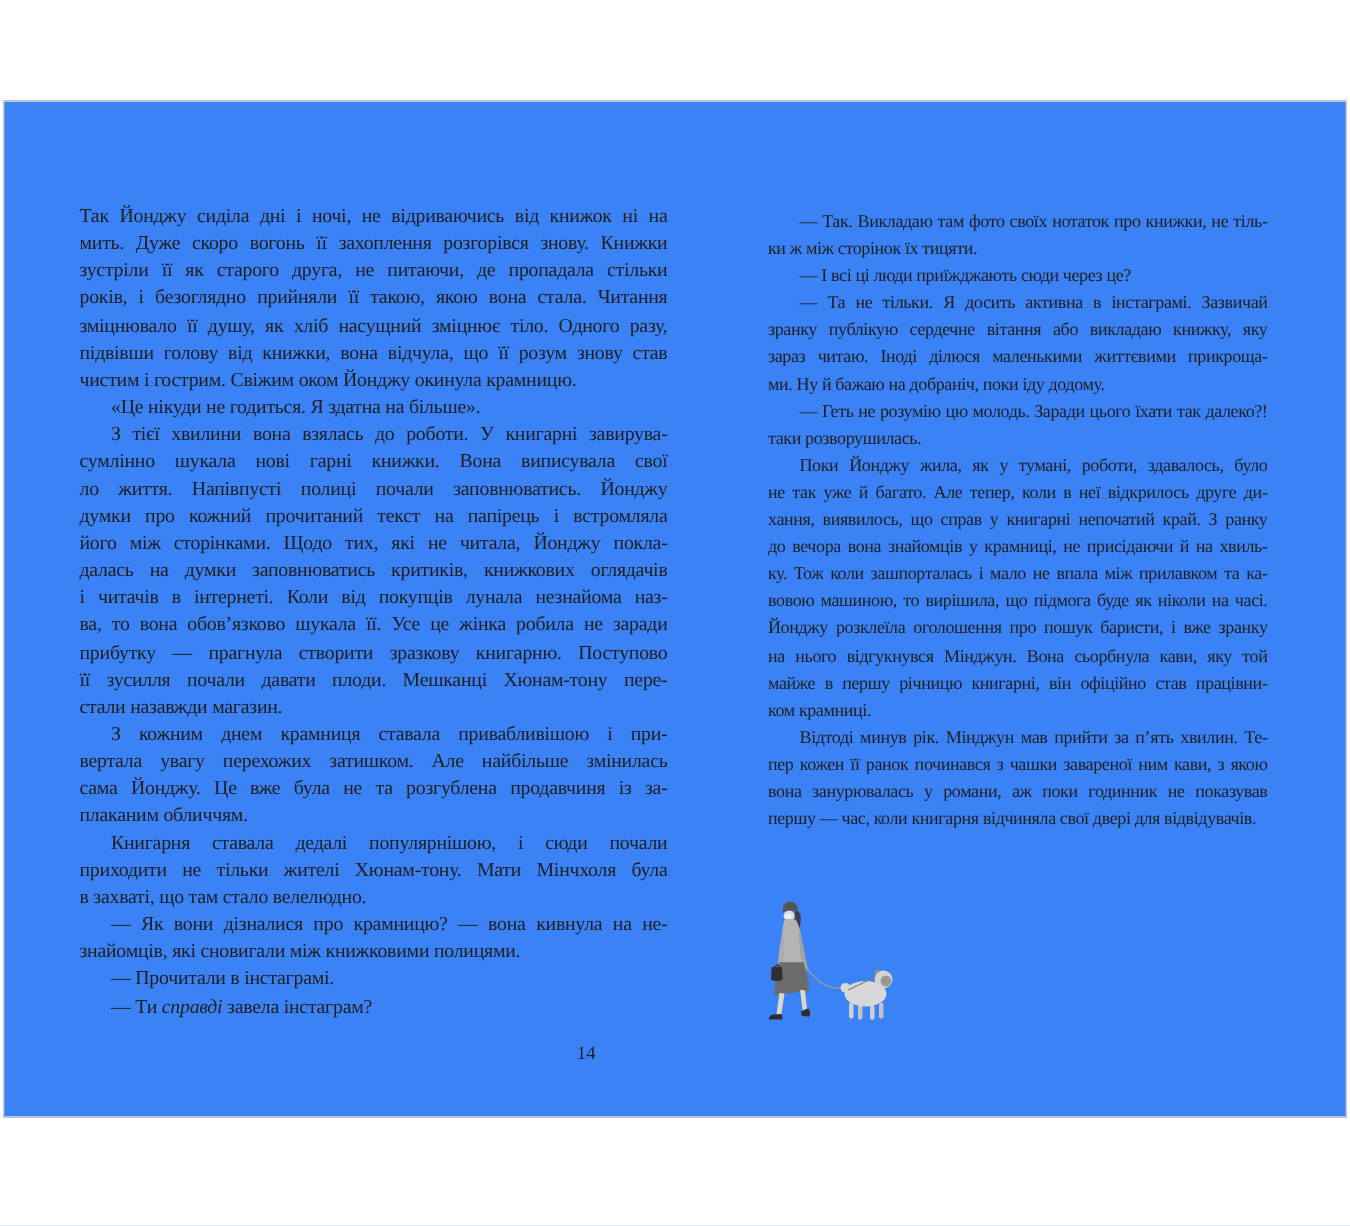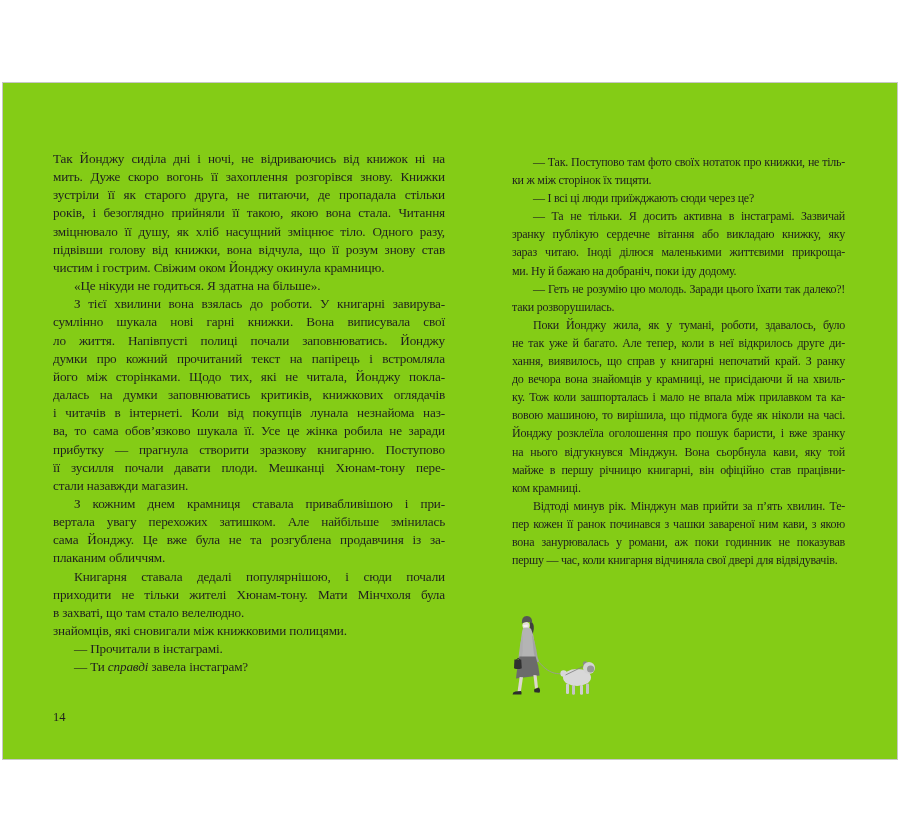--- a/index.html
+++ b/index.html
@@ -11,24 +11,24 @@
   #screen {
     position: relative;
     width: 900px;
     height: 817px;
     background: #ffffff;
     overflow: hidden;
   }
   .book {
     position: absolute;
     left: 2px;
-    top: 82px;
+    top: 67px;
     width: 894px;
     height: 676px;
-    background: #84cc16;
+    background: #3b82f6;
     border: 1px solid var(--border-color, #c7c7c7);
   }
   .col {
     position: absolute;
     color: var(--text-color, #1e1e1e);
   }
   .col-left {
     left: 50px;
     top: 67px;
     width: 392px;
@@ -54,21 +54,21 @@
     -moz-text-align-last: left;
   }
   .pline.indent {
     text-indent: 21px;
   }
   .pagenum {
     position: absolute;
     left: 50px;
     top: 627px;
     width: 344px;
-    text-align: left;
+    text-align: right;
     font-size: 12.5px;
     color: var(--text-color, #1e1e1e);
   }
   .illus {
     position: absolute;
     left: 501px;
     top: 530px;
     width: 100px;
     height: 92px;
   }
@@ -88,38 +88,39 @@
         <div class="pline">підвівши голову від книжки, вона відчула, що її розум знову став</div>
         <div class="pline last">чистим і гострим. Свіжим оком Йонджу окинула крамницю.</div>
         <div class="pline last indent">«Це нікуди не годиться. Я здатна на більше».</div>
         <div class="pline indent">З тієї хвилини вона взялась до роботи. У книгарні завирува-</div>
         <div class="pline">сумлінно шукала нові гарні книжки. Вона виписувала свої</div>
         <div class="pline">ло життя. Напівпусті полиці почали заповнюватись. Йонджу</div>
         <div class="pline">думки про кожний прочитаний текст на папірець і встромляла</div>
         <div class="pline">його між сторінками. Щодо тих, які не читала, Йонджу покла-</div>
         <div class="pline">далась на думки заповнюватись критиків, книжкових оглядачів</div>
         <div class="pline">і читачів в інтернеті. Коли від покупців лунала незнайома наз-</div>
-        <div class="pline">ва, то сама обов’язково шукала її. Усе це жінка робила не заради</div>
+        <div class="pline">ва, то вона обов’язково шукала її. Усе це жінка робила не заради</div>
         <div class="pline">прибутку — прагнула створити зразкову книгарню. Поступово</div>
         <div class="pline">її зусилля почали давати плоди. Мешканці Хюнам-тону пере-</div>
         <div class="pline last">стали назавжди магазин.</div>
         <div class="pline indent">З кожним днем крамниця ставала привабливішою і при-</div>
         <div class="pline">вертала увагу перехожих затишком. Але найбільше змінилась</div>
         <div class="pline">сама Йонджу. Це вже була не та розгублена продавчиня із за-</div>
         <div class="pline last">плаканим обличчям.</div>
         <div class="pline indent">Книгарня ставала дедалі популярнішою, і сюди почали</div>
         <div class="pline">приходити не тільки жителі Хюнам-тону. Мати Мінчхоля була</div>
         <div class="pline last">в захваті, що там стало велелюдно.</div>
+        <div class="pline indent">— Як вони дізналися про крамницю? — вона кивнула на не-</div>
         <div class="pline last">знайомців, які сновигали між книжковими полицями.</div>
         <div class="pline last indent">— Прочитали в інстаграмі.</div>
         <div class="pline last indent">— Ти <em>справді</em> завела інстаграм?</div>
       </div>
 
     <div class="col col-right">
-        <div class="pline indent">— Так. Поступово там фото своїх нотаток про книжки, не тіль-</div>
+        <div class="pline indent">— Так. Викладаю там фото своїх нотаток про книжки, не тіль-</div>
         <div class="pline last">ки ж між сторінок їх тицяти.</div>
         <div class="pline last indent">— І всі ці люди приїжджають сюди через це?</div>
         <div class="pline indent">— Та не тільки. Я досить активна в інстаграмі. Зазвичай</div>
         <div class="pline">зранку публікую сердечне вітання або викладаю книжку, яку</div>
         <div class="pline">зараз читаю. Іноді ділюся маленькими життєвими прикроща-</div>
         <div class="pline last">ми. Ну й бажаю на добраніч, поки іду додому.</div>
         <div class="pline indent">— Геть не розумію цю молодь. Заради цього їхати так далеко?!</div>
         <div class="pline last">таки розворушилась.</div>
         <div class="pline indent">Поки Йонджу жила, як у тумані, роботи, здавалось, було</div>
         <div class="pline">не так уже й багато. Але тепер, коли в неї відкрилось друге ди-</div>

